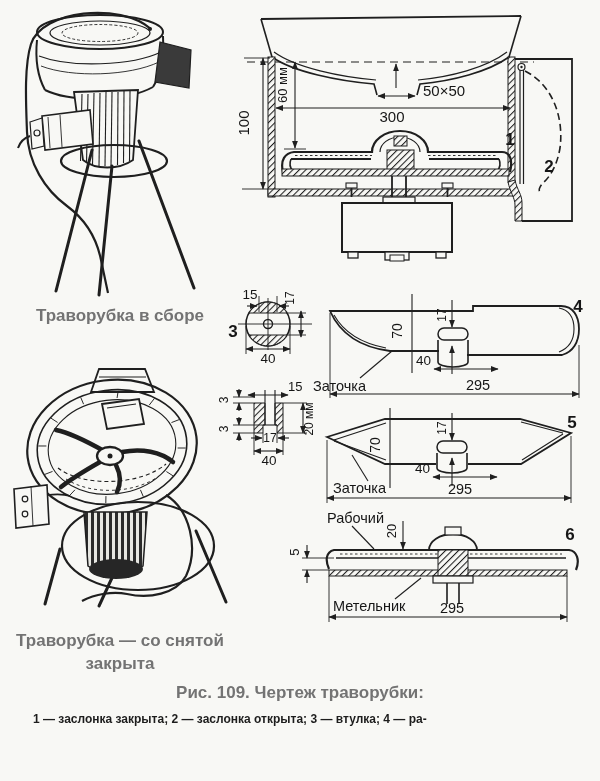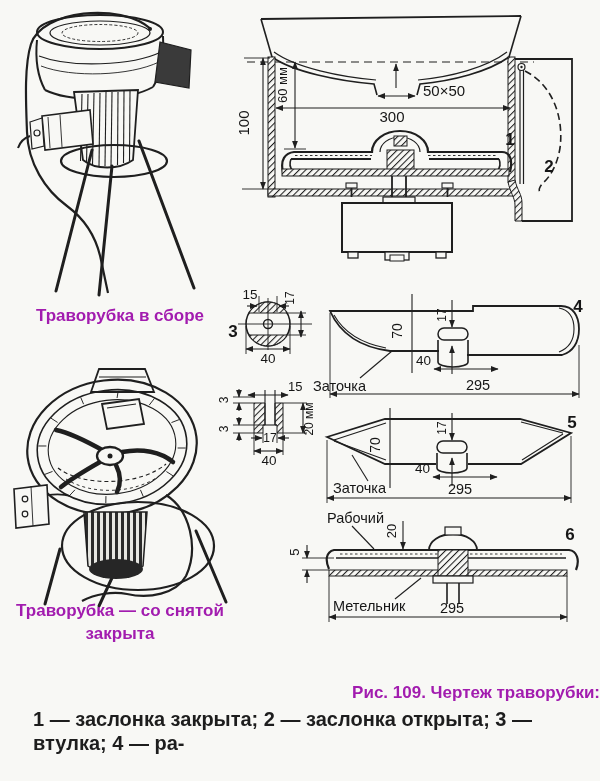--- a/index.html
+++ b/index.html
@@ -14,26 +14,26 @@
   .o2{stroke:#1f1f1f;stroke-width:2;fill:none;}
   .o22{stroke:#1f1f1f;stroke-width:2.2;fill:none;}
   .o3{stroke:#1f1f1f;stroke-width:3;fill:none;stroke-linecap:round;}
   .arm{stroke:#1f1f1f;stroke-width:4.5;fill:none;stroke-linecap:round;}
   .fb{fill:#f8f8f5;}
   .st{font-family:"Liberation Sans",sans-serif;fill:#161616;}
   .t12{font-size:12px;} .t13{font-size:13px;} .t135{font-size:13.5px;}
   .t14{font-size:14px;} .t145{font-size:14.5px;} .t15{font-size:15px;}
   .big{font-size:17px;font-weight:bold;}
   
-  .caption{position:absolute;font-family:"Liberation Sans",sans-serif;font-weight:bold;color:#a21caf;text-align:center;}
+  .caption{position:absolute;font-family:"Liberation Sans",sans-serif;font-weight:bold;color:#737373;text-align:center;}
   .cap-assembled{top:306px;left:15px;width:210px;font-size:17px;}
-  .cap-opened{top:599px;left:10px;width:220px;font-size:17px;line-height:23px;}
-  .figcap{top:683px;left:0;width:600px;font-size:17px;text-align:right;}
+  .cap-opened{top:629px;left:10px;width:220px;font-size:17px;line-height:23px;}
+  .figcap{top:683px;left:0;width:600px;font-size:17px;}
   .legend{position:absolute;top:707px;left:33px;width:548px;font-family:"Liberation Sans",sans-serif;
-          font-weight:bold;font-size:20px;line-height:24px;color:#1d1d1d;text-align:left;}
+          font-weight:bold;font-size:12px;line-height:24px;color:#1d1d1d;text-align:left;}
 </style>
 </head>
 <body>
 
 <div class="page">
 <svg width="600" height="781" viewBox="0 0 600 781">
 <defs>
   <marker id="ar" viewBox="0 0 10 10" refX="9.2" refY="5" markerWidth="8" markerHeight="8" orient="auto-start-reverse" markerUnits="userSpaceOnUse">
     <path d="M0,1.2 L10,5 L0,8.8 Z" fill="#1f1f1f"></path>
   </marker>

